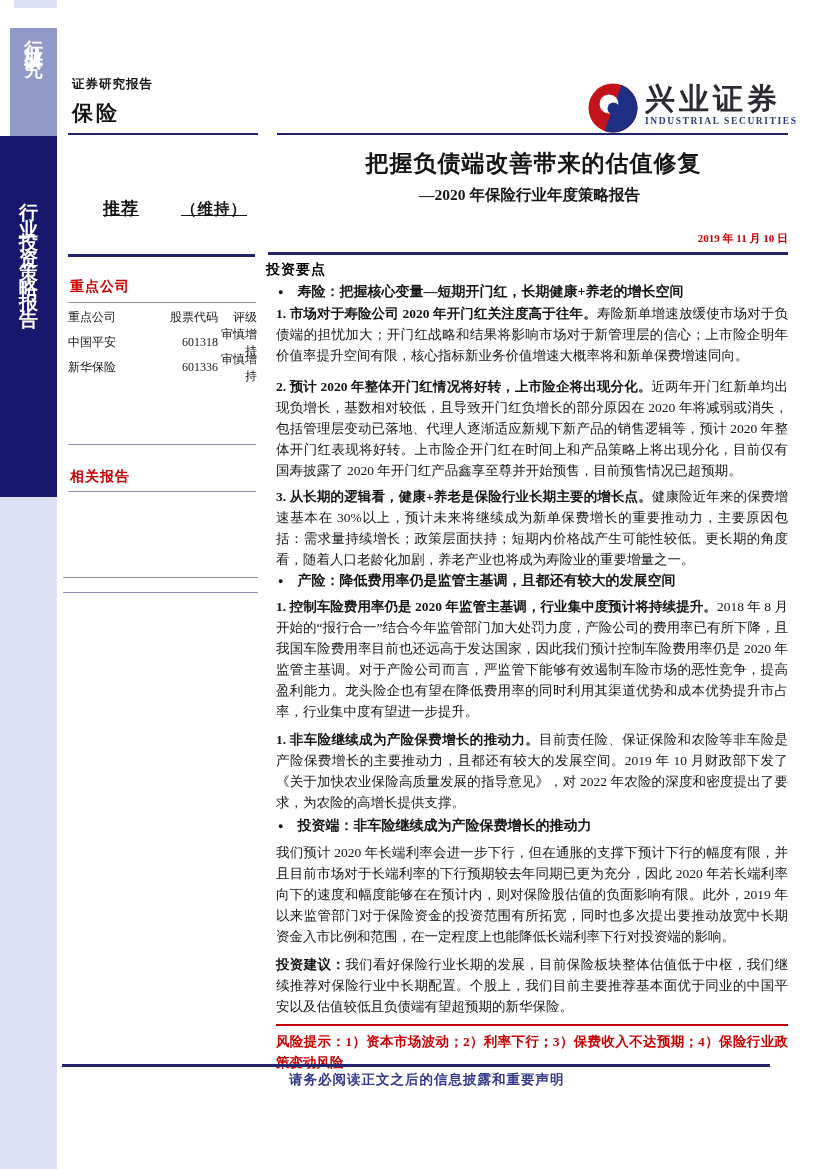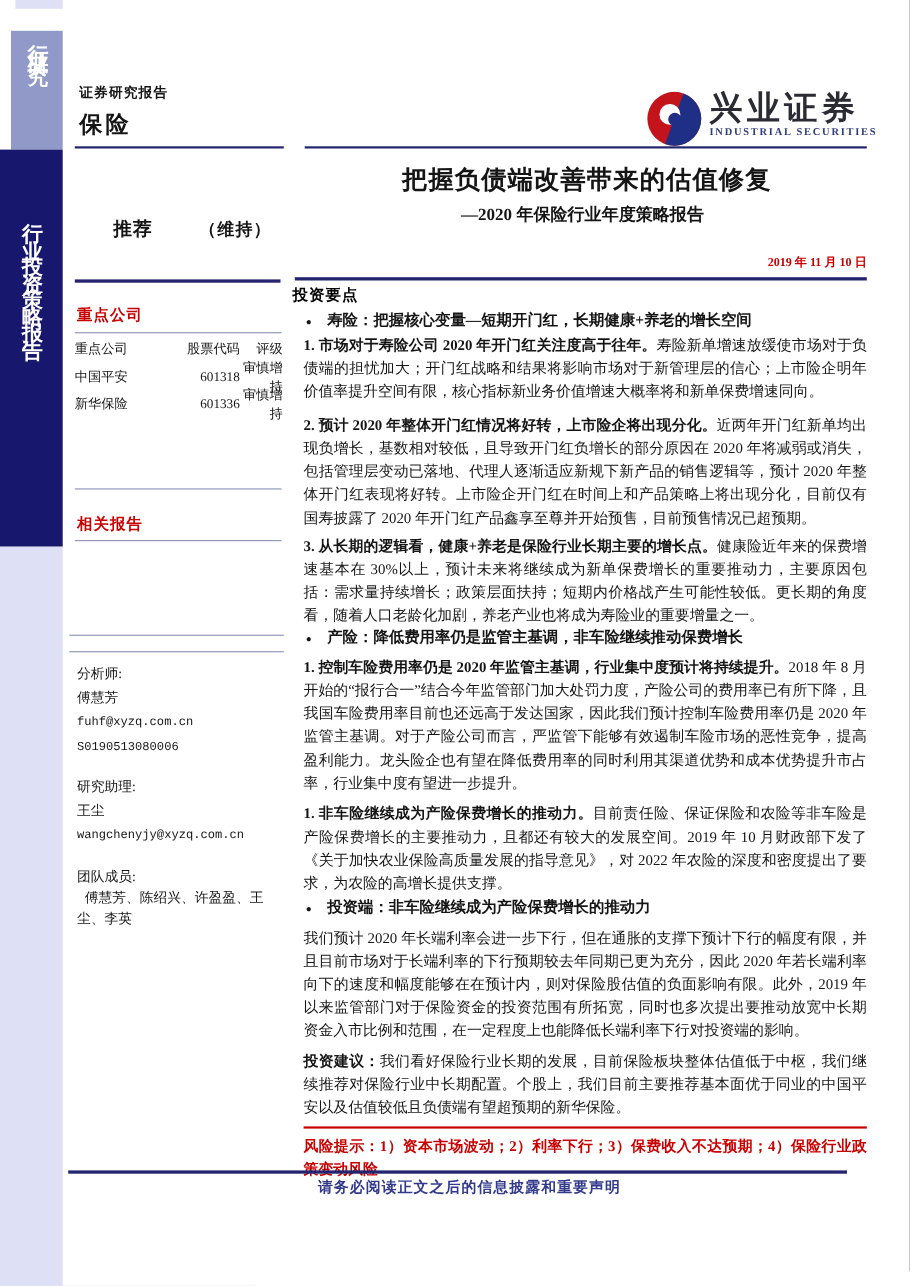--- a/index.html
+++ b/index.html
@@ -37,21 +37,21 @@
   
   .report-type { position:absolute; left:72px; top:76px; font-size:12.5px; font-weight:bold; letter-spacing:1px; }
   .industry    { position:absolute; left:72px; top:99px;  font-size:21px; font-weight:bold; letter-spacing:3px; }
   .logo { position:absolute; left:588px; top:83px; display:flex; align-items:flex-start; }
   .logo-mark { width:50px; height:50px; flex:0 0 auto; }
   .logo-text { margin-left:7px; }
   .logo-cn { font-size:30px; line-height:31px; font-weight:bold; color:#2b2b33; letter-spacing:4px; white-space:nowrap; }
   .logo-en { font-size:9.5px; font-weight:bold; color:#2e3a7a; letter-spacing:1.6px; margin-top:2px; white-space:nowrap; }
   .title    { position:absolute; left:278px; top:148px; width:511px; text-align:center; font-size:23px; font-weight:bold; letter-spacing:1px; }
   .subtitle { position:absolute; left:278px; top:185px; width:511px; text-align:center; padding-right:8px; font-size:15.5px; font-weight:bold; }
-  .rating-row { position:absolute; left:103px; top:197px; font-size:17px; font-weight:bold; letter-spacing:1px; }
+  .rating-row { position:absolute; left:103px; top:197px; font-size:17px; font-weight:bold; letter-spacing:1px;text-decoration:underline; }
   .rating-status { margin-left:42px; font-size:15.5px; }
   .date { position:absolute; left:278px; top:231px; width:510px; text-align:right; font-size:11px; font-weight:bold; color:#c80000; }
   
   .red-head { position:absolute; left:70px; font-size:14px; font-weight:bold; color:#c80000; letter-spacing:1px; }
   .kc-heading { top:278px; }
   .rr-heading { top:468px; }
   .kc-table { position:absolute; left:68px; top:305px; width:189px; font-size:12px; }
   .kc-row { display:flex; height:25px; align-items:center; }
   .kc-c1 { width:78px; text-align:left; }
   .kc-c2 { width:72px; text-align:right; }
@@ -138,45 +138,34 @@
         <span class="kc-c2">601336</span>
         <span class="kc-c3">审慎增持</span>
       </div>
     </div>
   <div class="thin l445"></div>
   <div class="red-head rr-heading">相关报告</div>
   <div class="thin l491"></div>
   <div class="thin l577"></div>
   <div class="thin l592"></div>
 
-  <div class="analyst">
-    <div class="row">分析师:</div>
-    <div class="row">傅慧芳</div>
-    <div class="mono">fuhf@xyzq.com.cn</div>
-    <div class="mono">S0190513080006</div>
-    <div class="sect">研究助理:</div>
-    <div class="row">王尘</div>
-    <div class="mono">wangchenyjy@xyzq.com.cn</div>
-    <div class="sect-lg">团队成员:</div>
-    <div class="team-names">傅慧芳、陈绍兴、许盈盈、王尘、李英</div>
-  </div>
 
   <div class="main-body">
     <div class="ip-heading">投资要点</div>
     <div id="blocks">
         <div class="blk bullet-item" style="top: 282px;">
           <span class="dot">●</span>
           <span>寿险：把握核心变量—短期开门红，长期健康+养老的增长空间</span>
         </div>
         <p class="blk para" style="top: 303px;"><b>1. 市场对于寿险公司 2020 年开门红关注度高于往年。</b>寿险新单增速放缓使市场对于负债端的担忧加大；开门红战略和结果将影响市场对于新管理层的信心；上市险企明年价值率提升空间有限，核心指标新业务价值增速大概率将和新单保费增速同向。</p>
         <p class="blk para" style="top: 376px;"><b>2. 预计 2020 年整体开门红情况将好转，上市险企将出现分化。</b>近两年开门红新单均出现负增长，基数相对较低，且导致开门红负增长的部分原因在 2020 年将减弱或消失，包括管理层变动已落地、代理人逐渐适应新规下新产品的销售逻辑等，预计 2020 年整体开门红表现将好转。上市险企开门红在时间上和产品策略上将出现分化，目前仅有国寿披露了 2020 年开门红产品鑫享至尊并开始预售，目前预售情况已超预期。</p>
         <p class="blk para" style="top: 486px;"><b>3. 从长期的逻辑看，健康+养老是保险行业长期主要的增长点。</b>健康险近年来的保费增速基本在 30%以上，预计未来将继续成为新单保费增长的重要推动力，主要原因包括：需求量持续增长；政策层面扶持；短期内价格战产生可能性较低。更长期的角度看，随着人口老龄化加剧，养老产业也将成为寿险业的重要增量之一。</p>
         <div class="blk bullet-item" style="top: 571px;">
           <span class="dot">●</span>
-          <span>产险：降低费用率仍是监管主基调，非车险继续推动保费增长</span>
+          <span>产险：降低费用率仍是监管主基调，且都还有较大的发展空间</span>
         </div>
         <p class="blk para" style="top: 596px;"><b>1. 控制车险费用率仍是 2020 年监管主基调，行业集中度预计将持续提升。</b>2018 年 8 月开始的“报行合一”结合今年监管部门加大处罚力度，产险公司的费用率已有所下降，且我国车险费用率目前也还远高于发达国家，因此我们预计控制车险费用率仍是 2020 年监管主基调。对于产险公司而言，严监管下能够有效遏制车险市场的恶性竞争，提高盈利能力。龙头险企也有望在降低费用率的同时利用其渠道优势和成本优势提升市占率，行业集中度有望进一步提升。</p>
         <p class="blk para" style="top: 729px;"><b>1. 非车险继续成为产险保费增长的推动力。</b>目前责任险、保证保险和农险等非车险是产险保费增长的主要推动力，且都还有较大的发展空间。2019 年 10 月财政部下发了《关于加快农业保险高质量发展的指导意见》，对 2022 年农险的深度和密度提出了要求，为农险的高增长提供支撑。</p>
         <div class="blk bullet-item" style="top: 816px;">
           <span class="dot">●</span>
           <span>投资端：非车险继续成为产险保费增长的推动力</span>
         </div>
         <p class="blk para" style="top: 842px;">我们预计 2020 年长端利率会进一步下行，但在通胀的支撑下预计下行的幅度有限，并且目前市场对于长端利率的下行预期较去年同期已更为充分，因此 2020 年若长端利率向下的速度和幅度能够在在预计内，则对保险股估值的负面影响有限。此外，2019 年以来监管部门对于保险资金的投资范围有所拓宽，同时也多次提出要推动放宽中长期资金入市比例和范围，在一定程度上也能降低长端利率下行对投资端的影响。</p>
         <p class="blk para" style="top: 954px;"><b>投资建议：</b>我们看好保险行业长期的发展，目前保险板块整体估值低于中枢，我们继续推荐对保险行业中长期配置。个股上，我们目前主要推荐基本面优于同业的中国平安以及估值较低且负债端有望超预期的新华保险。</p>
       </div>

